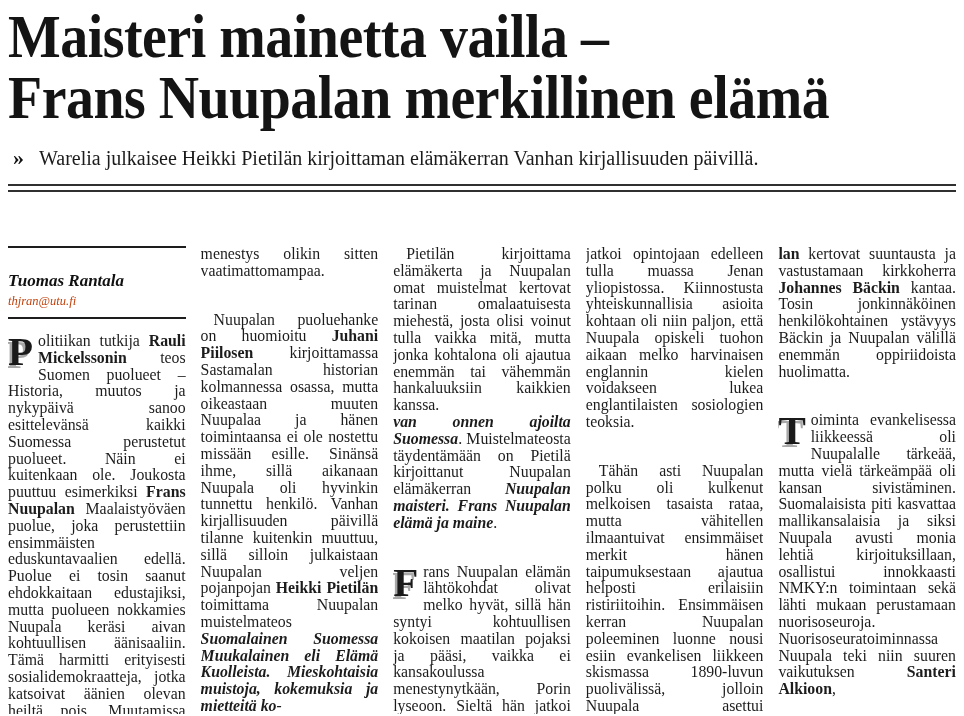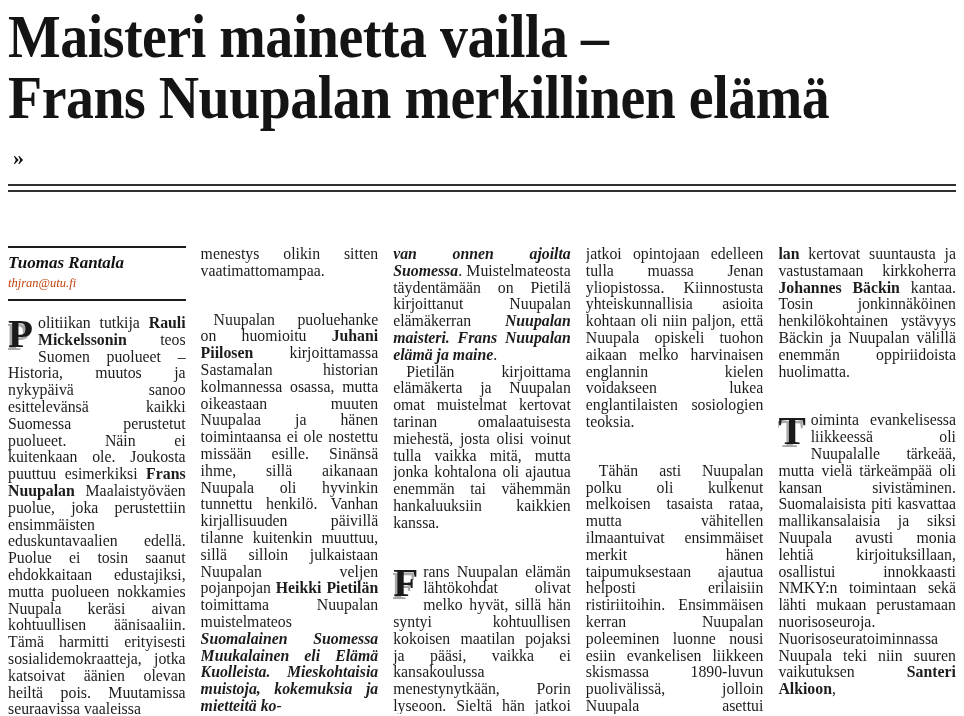--- a/index.html
+++ b/index.html
@@ -55,21 +55,21 @@
     gap: 15px;
     height: 468px;
     overflow: hidden;
   }
   .col { flex: 1 1 0; overflow: hidden; }
 
   
   .byline {
     border-top: 2px solid #1d1d1d;
     border-bottom: 2px solid #1d1d1d;
-    padding: 5px 0 9px 0;
+    padding: 23px 0 9px 0;
     margin-bottom: 14px;
   }
   .byline-author {
     font-weight: bold;
     font-style: italic;
     font-size: 17px;
     line-height: 20px;
     color: #111;
   }
   .byline-email {
@@ -109,39 +109,40 @@
 
 <div class="page">
 
   <h1 class="headline" style="margin:0;">
     <div>Maisteri mainetta vailla –</div>
     <div>Frans Nuupalan merkillinen elämä</div>
   </h1>
 
   <div class="kicker">
     <span class="kicker-marker">»</span>
+    <span>Warelia julkaisee Heikki Pietilän kirjoittaman elämäkerran Vanhan kirjallisuuden päivillä.</span>
   </div>
 
   <div class="double-rule"></div>
 
   <div class="cols">
     <div class="col">
         <div class="byline">
           <div class="byline-author">Tuomas Rantala</div>
           <div class="byline-email">thjran@utu.fi</div>
         </div>
         <p class="para"><span class="dropcap">P</span><span class="normal">olitiikan tutkija </span><span class="bold">Rauli Mickelssonin</span><span class="normal"> teos Suomen puolueet – Historia, muutos ja nykypäivä sanoo esittelevänsä kaikki Suomessa perustetut puolueet. Näin ei kuitenkaan ole. Joukosta puuttuu esimerkiksi </span><span class="bold">Frans Nuupalan</span><span class="normal"> Maalaistyöväen puolue, joka perustettiin ensimmäisten eduskuntavaalien edellä. Puolue ei tosin saanut ehdokkaitaan edustajiksi, mutta puolueen nokkamies Nuupala keräsi aivan kohtuullisen äänisaaliin. Tämä harmitti erityisesti sosialidemokraatteja, jotka katsoivat äänien olevan heiltä pois. Muutamissa seuraavissa vaaleissa</span></p>
       </div>
     <div class="col">
         <p class="para"><span class="normal">menestys olikin sitten vaatimattomampaa.</span></p>
         <p class="para indent gap"><span class="normal">Nuupalan puoluehanke on huomioitu </span><span class="bold">Juhani Piilosen</span><span class="normal"> kirjoittamassa Sastamalan historian kolmannessa osassa, mutta oikeastaan muuten Nuupalaa ja hänen toimintaansa ei ole nostettu missään esille. Sinänsä ihme, sillä aikanaan Nuupala oli hyvinkin tunnettu henkilö. Vanhan kirjallisuuden päivillä tilanne kuitenkin muuttuu, sillä silloin julkaistaan Nuupalan veljen pojanpojan </span><span class="bold">Heikki Pietilän</span><span class="normal"> toimittama Nuupalan muistelmateos </span><span class="bolditalic">Suomalainen Suomessa Muukalainen eli Elämä Kuolleista. Mieskohtaisia muistoja, kokemuksia ja mietteitä ko-</span></p>
       </div>
     <div class="col">
+        <p class="para indent"><span class="normal">Pietilän kirjoittama elämäkerta ja Nuupalan omat muistelmat kertovat tarinan omalaatuisesta miehestä, josta olisi voinut tulla vaikka mitä, mutta jonka kohtalona oli ajautua enemmän tai vähemmän hankaluuksiin kaikkien kanssa.</span></p>
         <p class="para"><span class="bolditalic">van onnen ajoilta Suomessa</span><span class="normal">. Muistelmateosta täydentämään on Pietilä kirjoittanut Nuupalan elämäkerran </span><span class="bolditalic">Nuupalan maisteri. Frans Nuupalan elämä ja maine</span><span class="normal">.</span></p>
-        <p class="para indent"><span class="normal">Pietilän kirjoittama elämäkerta ja Nuupalan omat muistelmat kertovat tarinan omalaatuisesta miehestä, josta olisi voinut tulla vaikka mitä, mutta jonka kohtalona oli ajautua enemmän tai vähemmän hankaluuksiin kaikkien kanssa.</span></p>
         <p class="para gap"><span class="dropcap">F</span><span class="normal">rans Nuupalan elämän lähtökohdat olivat melko hyvät, sillä hän syntyi kohtuullisen kokoisen maatilan pojaksi ja pääsi, vaikka ei kansakoulussa menestynytkään, Porin lyseoon. Sieltä hän jatkoi yliopistoon, josta valmistui ja</span></p>
       </div>
     <div class="col">
         <p class="para"><span class="normal">jatkoi opintojaan edelleen tulla muassa Jenan yliopistossa. Kiinnostusta yhteiskunnallisia asioita kohtaan oli niin paljon, että Nuupala opiskeli tuohon aikaan melko harvinaisen englannin kielen voidakseen lukea englantilaisten sosiologien teoksia.</span></p>
         <p class="para indent gap"><span class="normal">Tähän asti Nuupalan polku oli kulkenut melkoisen tasaista rataa, mutta vähitellen ilmaantuivat ensimmäiset merkit hänen taipumuksestaan ajautua helposti erilaisiin ristiriitoihin. Ensimmäisen kerran Nuupalan poleeminen luonne nousi esiin evankelisen liikkeen skismassa 1890-luvun puolivälissä, jolloin Nuupala asettui kannattamaan </span><span class="bold">Frans Hannu-</span></p>
       </div>
     <div class="col">
         <p class="para"><span class="bold">lan</span><span class="normal"> kertovat suuntausta ja vastustamaan kirkkoherra </span><span class="bold">Johannes Bäckin</span><span class="normal"> kantaa. Tosin jonkinnäköinen henkilökohtainen ystävyys Bäckin ja Nuupalan välillä enemmän oppiriidoista huolimatta.</span></p>
         <p class="para gap"><span class="dropcap">T</span><span class="normal">oiminta evankelisessa liikkeessä oli Nuupalalle tärkeää, mutta vielä tärkeämpää oli kansan sivistäminen. Suomalaisista piti kasvattaa mallikansalaisia ja siksi Nuupala avusti monia lehtiä kirjoituksillaan, osallistui innokkaasti NMKY:n toimintaan sekä lähti mukaan perustamaan nuorisoseuroja. Nuorisoseuratoiminnassa Nuupala teki niin suuren vaikutuksen </span><span class="bold">Santeri Alkioon</span><span class="normal">,</span></p>
       </div>

